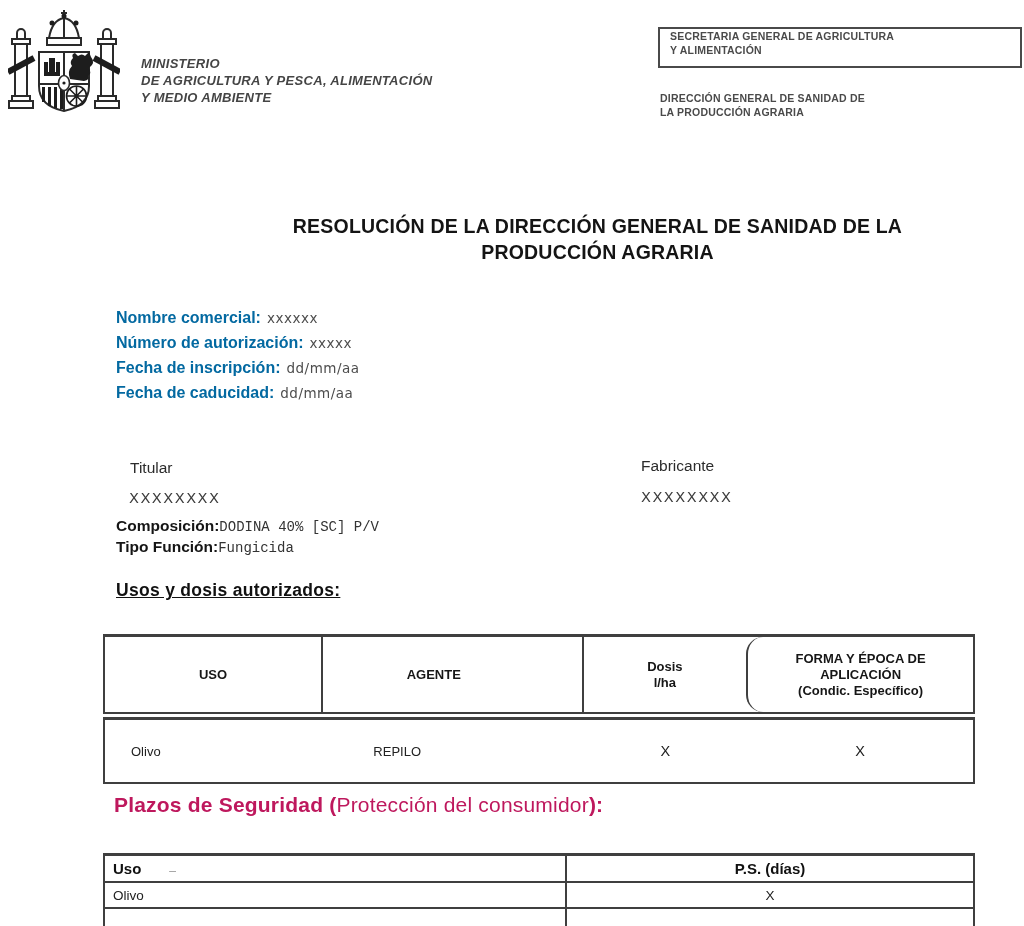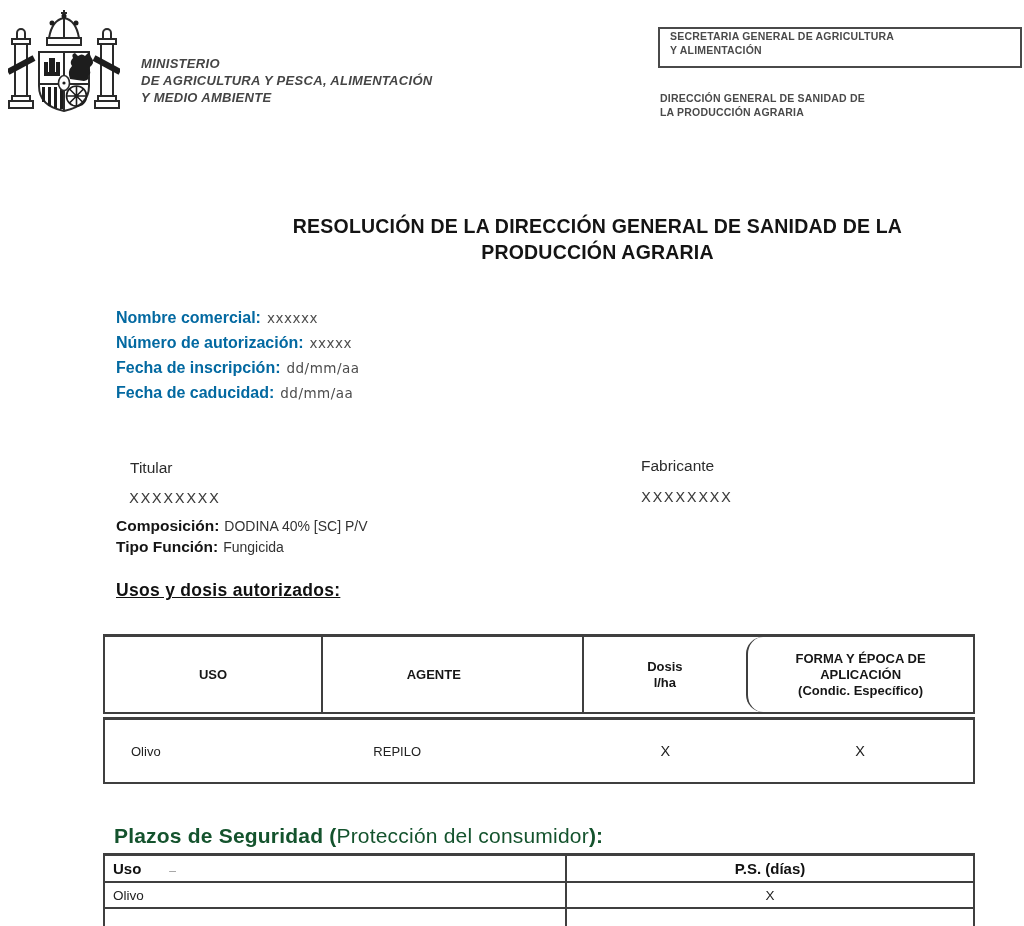--- a/index.html
+++ b/index.html
@@ -25,39 +25,39 @@
   .field-label{font-size:16px;font-weight:bold;color:#0369a1;}
   .field-value{font-family:"DejaVu Sans", sans-serif;font-size:13.5px;color:#4d4d4d;
     margin-left:6px;letter-spacing:.5px;text-align:center;}
   
   .party-label{position:absolute;font-size:15.5px;color:#2b2b2b;}
   .party-value{position:absolute;font-family:"DejaVu Sans", sans-serif;font-size:14.5px;
     color:#3d3d3d;letter-spacing:1.5px;}
   
   .comp-line{position:absolute;left:116px;white-space:nowrap;}
   .comp-label{font-size:15.5px;font-weight:bold;color:#151515;}
-  .comp-value{font-size:14px;color:#333;margin-left:5px;}
+  .comp-value{font-size:14px;color:#333;font-family:Liberation Mono, monospace;}
   
   .usos-heading{position:absolute;left:116px;top:580px;font-size:17.5px;font-weight:bold;
     color:#111;text-decoration:underline;letter-spacing:.3px;}
   .t1-header{position:absolute;left:103px;top:634px;width:872px;height:80px;
     box-sizing:border-box;border:2px solid #3f3f3f;border-top-width:3px;display:flex;}
   .t1-hcell{display:flex;flex-direction:column;justify-content:center;align-items:center;
     text-align:center;font-weight:bold;font-size:13px;color:#161616;line-height:16px;
     border-left:2px solid #3f3f3f;box-sizing:border-box;}
   .t1-hcell:first-child{border-left:none;}
   .t1-body{position:absolute;left:103px;top:717px;width:872px;height:67px;
     box-sizing:border-box;border:2px solid #3f3f3f;border-top-width:3px;display:flex;
     align-items:center;font-size:13px;color:#222;}
   .t1-bcell{box-sizing:border-box;}
   .w1{width:26%;} .w2{width:26.9%;} .w3{width:19.8%;margin-left:37px;} .w4{width:27.3%;border-radius:17px;}
   .pl26{padding-left:26px;} .pl52{padding-left:52px;} .tc{text-align:center;}
   
-  .plazos-heading{position:absolute;left:114px;top:793px;font-size:21px;color:#14532d;
-    letter-spacing:.2px;white-space:nowrap;margin-top:31px;}
+  .plazos-heading{position:absolute;left:114px;top:793px;font-size:21px;color:#be185d;
+    letter-spacing:.2px;white-space:nowrap;}
   .plazos-heading .b{font-weight:bold;}
   .t2{position:absolute;left:103px;top:853px;width:872px;box-sizing:border-box;
     border:2px solid #3f3f3f;border-top-width:3px;border-bottom:none;}
   .t2-row{display:flex;box-sizing:border-box;}
   .t2-head{height:27px;border-bottom:2px solid #3f3f3f;}
   .t2-data{height:26px;border-bottom:2px solid #3f3f3f;}
   .t2-stub{height:22px;}
   .t2c1{width:53%;display:flex;align-items:center;padding-left:8px;box-sizing:border-box;}
   .t2c2{width:47%;display:flex;align-items:center;justify-content:center;
     border-left:2px solid #3f3f3f;box-sizing:border-box;}

